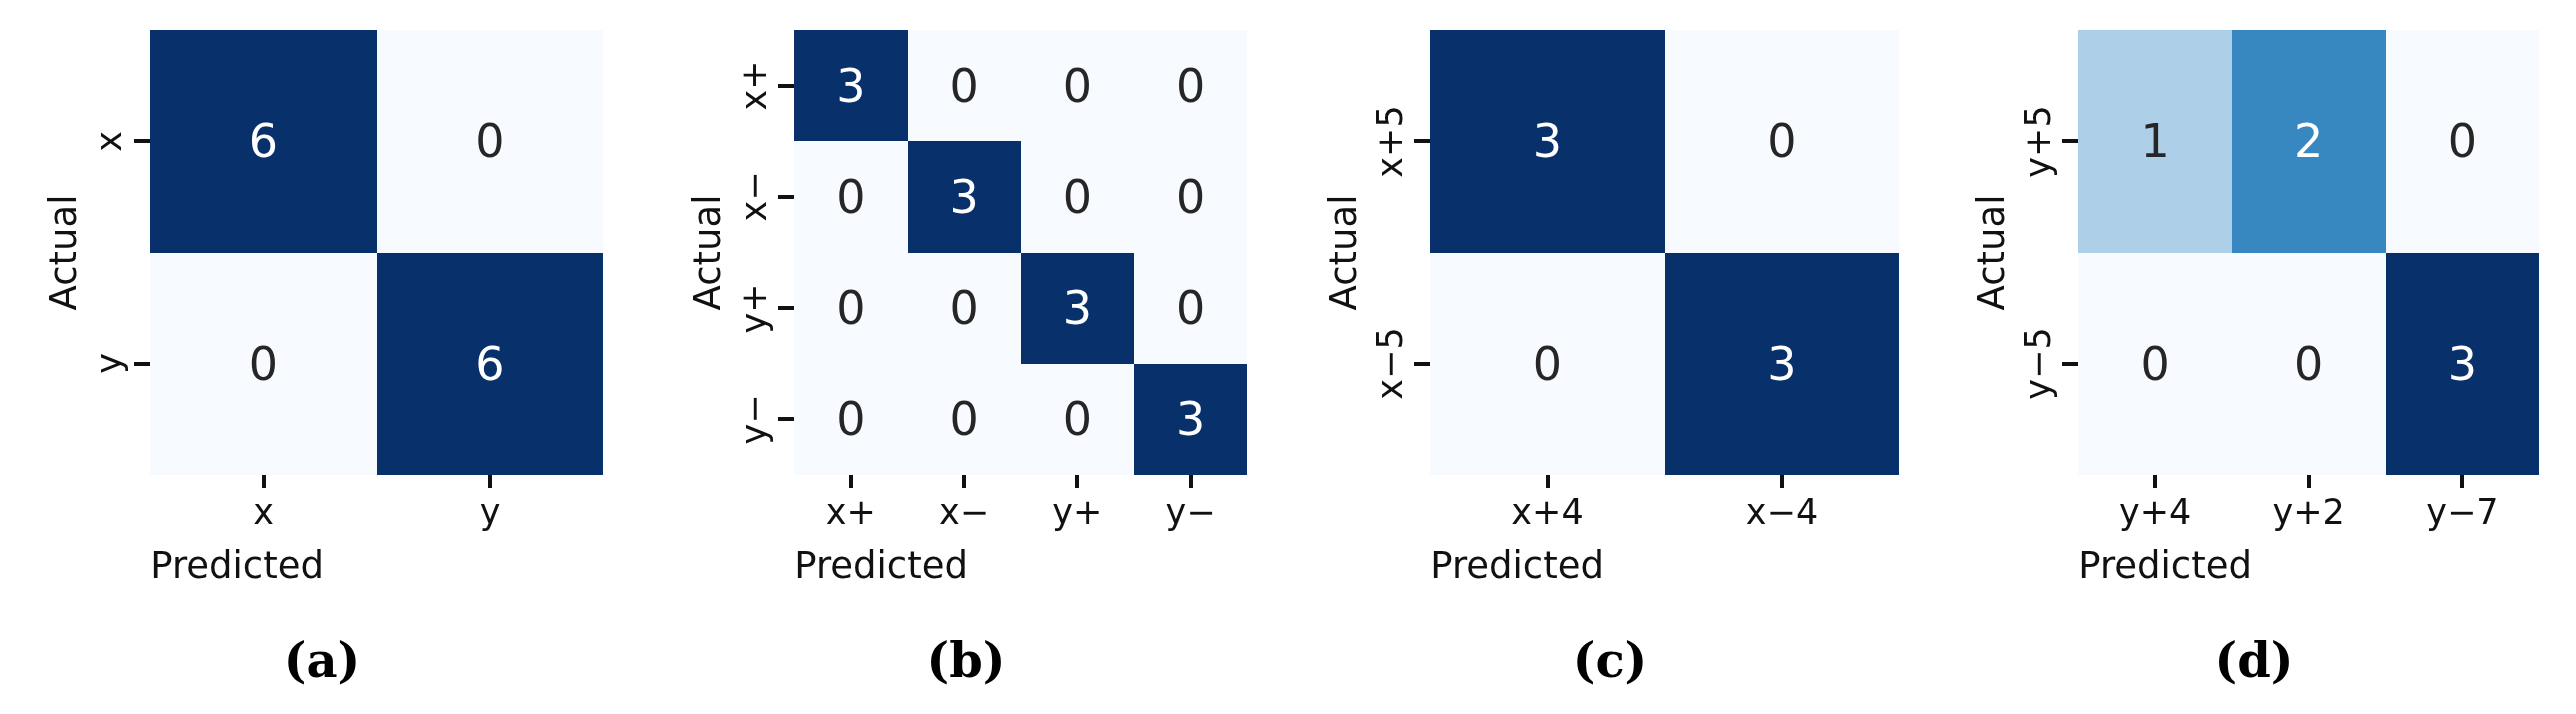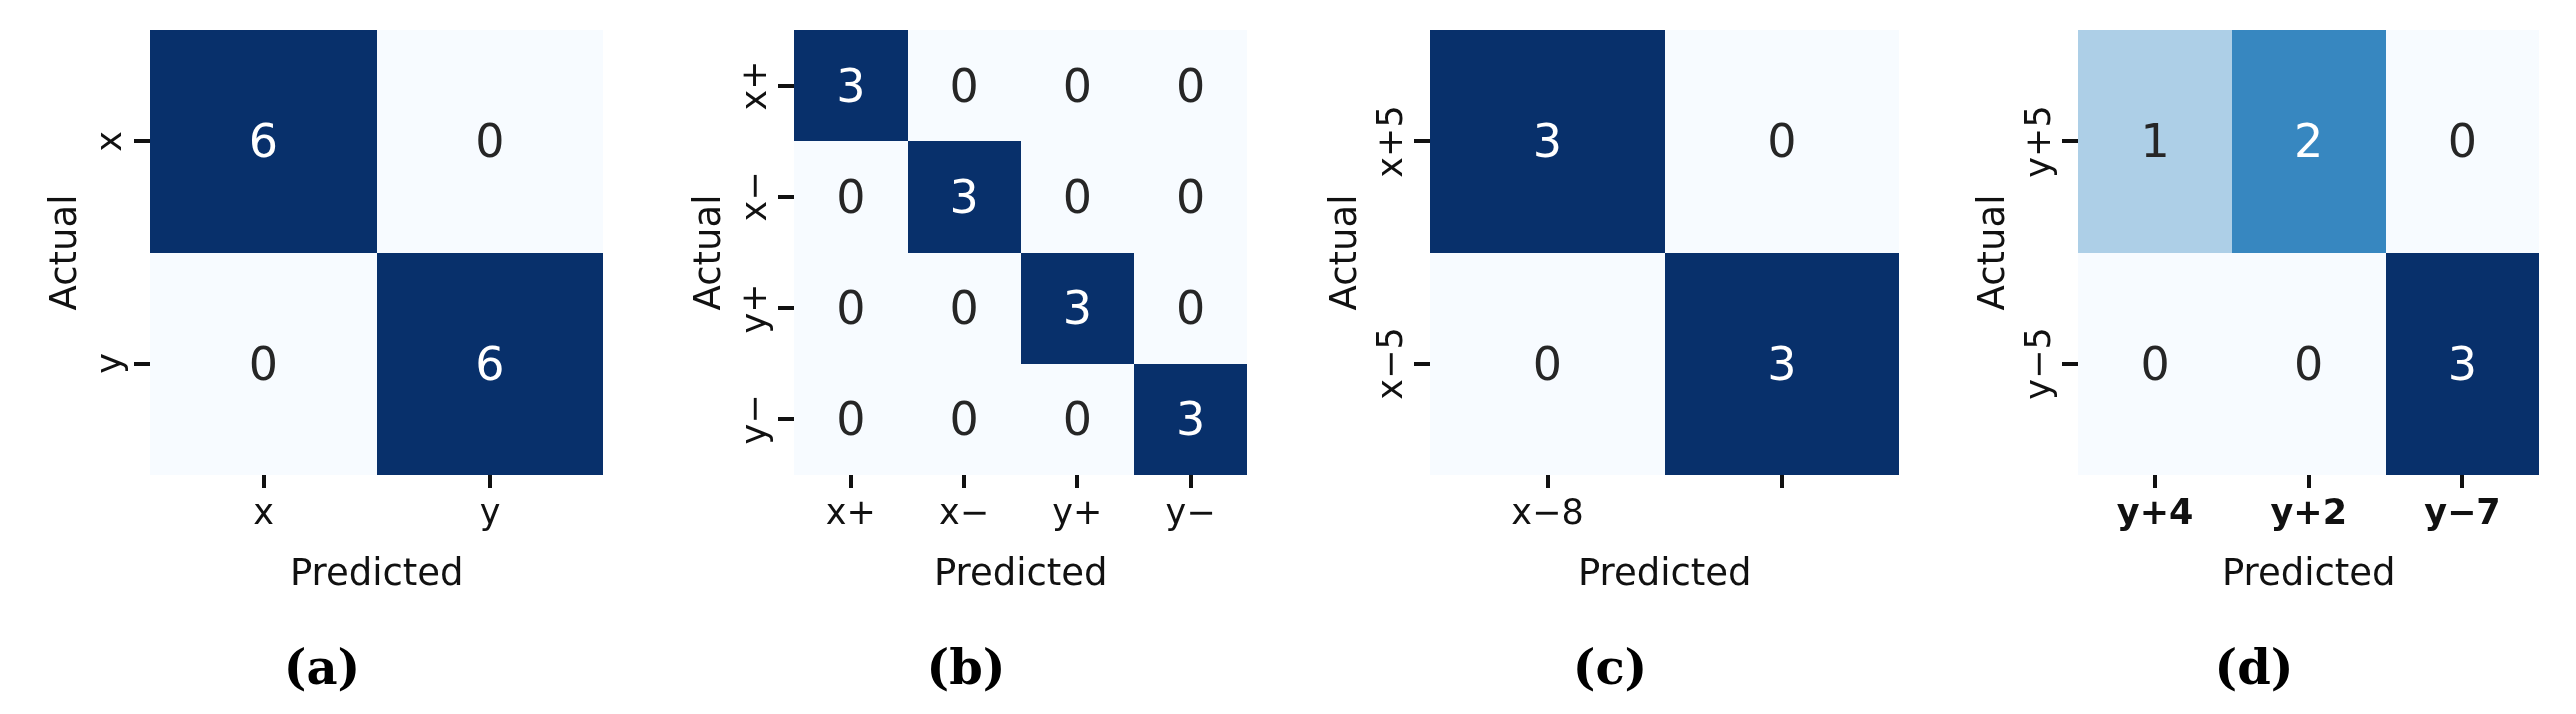--- a/index.html
+++ b/index.html
@@ -41,21 +41,21 @@
     font-size: 46px; line-height: 1;
   }
 
   .xticks { width: 100%; height: 14.3px; display: grid; }
   .xticks .xcell { display: flex; align-items: flex-start; justify-content: center; }
   .xtickline { width: 4px; height: 12.7px; background: #111111; }
 
   .xlabels { width: 100%; display: grid; margin-top: 3.2px; }
   .xlabels .xcell { display: flex; align-items: center; justify-content: center; height: 40px; }
 
-  .xlabel-row { width: 100%; text-align: center; margin-top: 19px; height: 45px; }
+  .xlabel-row { width: 100%; text-align: left; margin-top: 12px; height: 45px; }
 
   .caption {
     margin-top: 45px;
     font-family: "DejaVu Serif", "Liberation Serif", serif;
     font-weight: bold;
     font-size: 48px;
     color: #000000;
     text-align: center;
     line-height: 1.1;
   }
@@ -236,21 +236,24 @@
         <div class="xticks" style="grid-template-columns: repeat(2, 1fr);">
             <div class="xcell">
               <div class="xtickline"></div>
             </div>
             <div class="xcell">
               <div class="xtickline"></div>
             </div>
           </div>
         <div class="xlabels" style="grid-template-columns: repeat(2, 1fr);">
             <div class="xcell">
-              <div class="ticklab">x−8</div>
+              <div class="ticklab">x+4</div>
+            </div>
+            <div class="xcell">
+              <div class="ticklab">x−4</div>
             </div>
           </div>
         <div class="xlabel-row">
           <span class="axis-label">Predicted</span>
         </div>
       </div>
     </div>
     <div class="caption">(c)</div>
   </section>
 
@@ -288,21 +291,21 @@
             <div class="xcell">
               <div class="xtickline"></div>
             </div>
             <div class="xcell">
               <div class="xtickline"></div>
             </div>
             <div class="xcell">
               <div class="xtickline"></div>
             </div>
           </div>
-        <div class="xlabels" style="grid-template-columns: repeat(3, 1fr); font-weight: bold;">
+        <div class="xlabels" style="grid-template-columns: repeat(3, 1fr);">
             <div class="xcell">
               <div class="ticklab">y+4</div>
             </div>
             <div class="xcell">
               <div class="ticklab">y+2</div>
             </div>
             <div class="xcell">
               <div class="ticklab">y−7</div>
             </div>
           </div>

